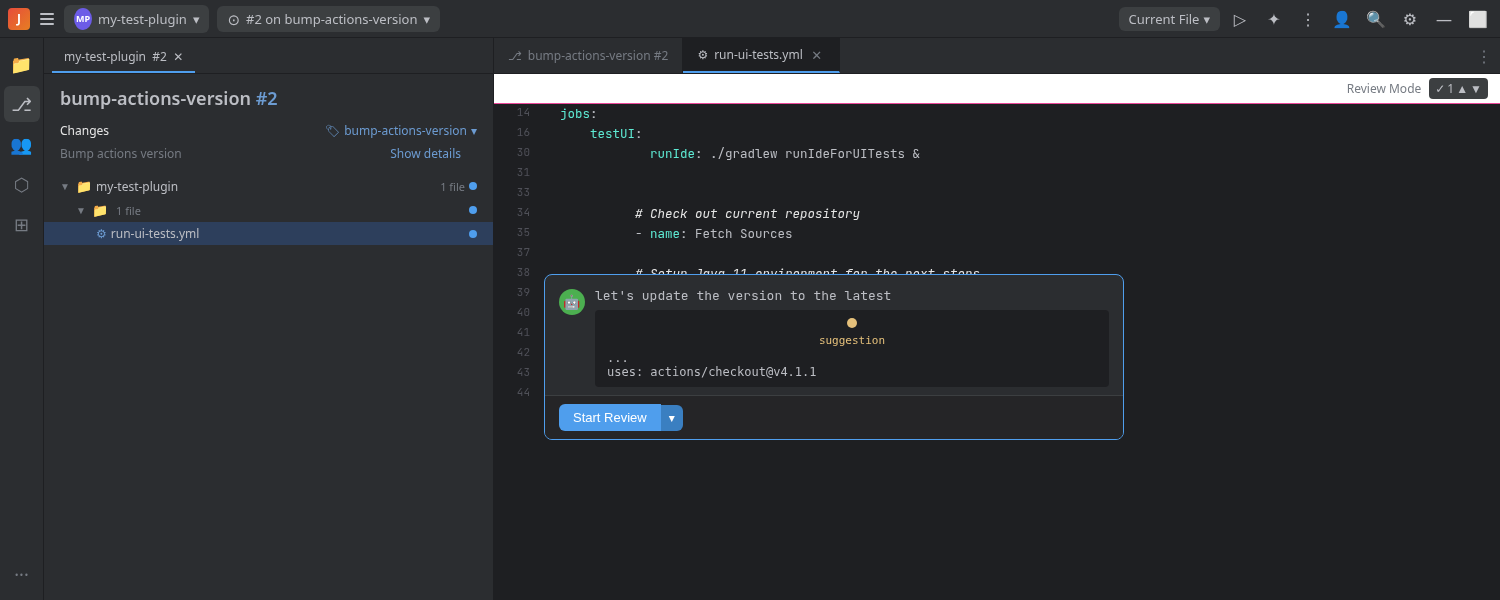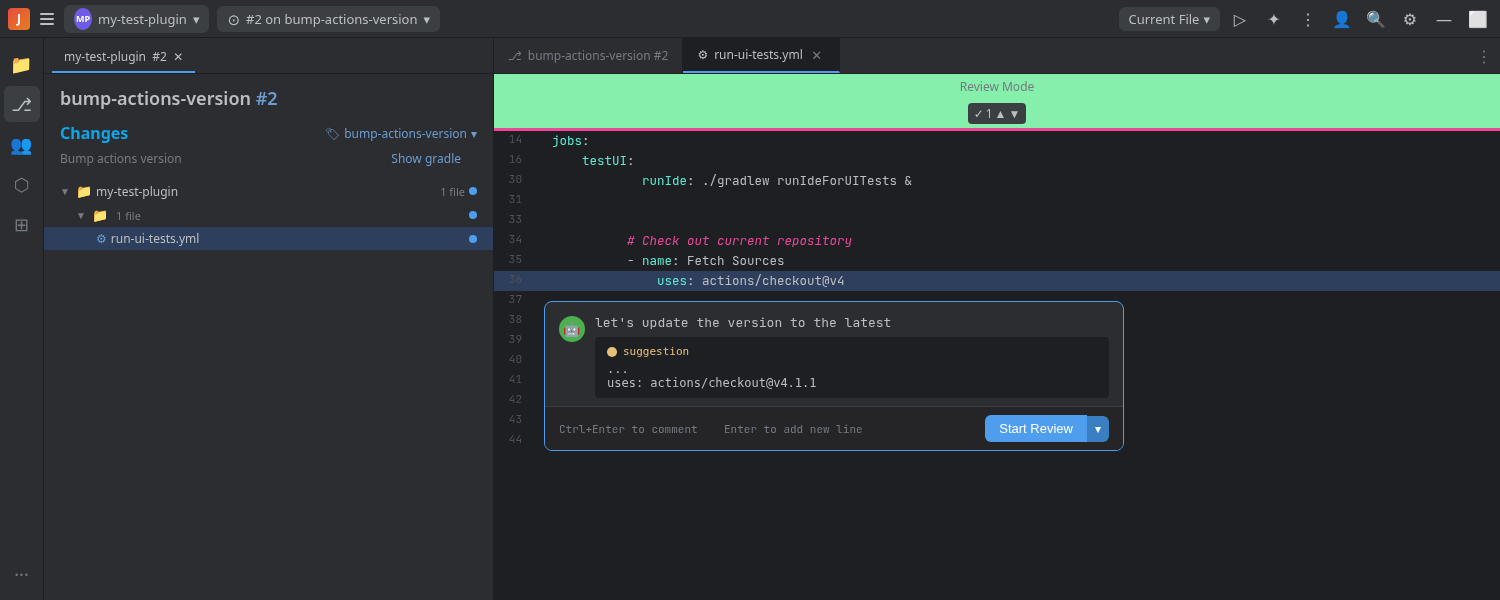--- a/index.html
+++ b/index.html
@@ -143,21 +143,21 @@
     }
     .pr-title .pr-num { color: #6c9bd1; }
     .view-timeline {
       color: #6c9bd1; font-size: 12px; padding: 0 16px 12px;
       cursor: pointer;
     }
     .section-header {
       display: flex; align-items: center; justify-content: space-between;
       padding: 8px 16px 4px;
     }
-    .section-title { font-size: 16px; font-weight: 700; color: #0ea5e9; }
+    .section-title { font-size: 12px; font-weight: 400; color: #e5e5e5; }
     .branch-badge {
       display: flex; align-items: center; gap: 4px;
       font-size: 12px; color: #6c9bd1; cursor: pointer;
     }
     .section-desc { padding: 2px 16px 8px; font-size: 12px; color: #767b83; }
     .show-details { color: #6c9bd1; font-size: 12px; cursor: pointer; padding-right: 16px; }
 
     .file-tree { padding: 4px 0; }
     .tree-item {
       display: flex; align-items: center;
@@ -211,25 +211,24 @@
     .editor-body {
       flex: 1;
       display: flex;
       flex-direction: column;
       position: relative;
       overflow: hidden;
     }
     .review-mode-bar {
       display: flex; align-items: center; justify-content: flex-end;
       padding: 4px 12px;
-      background: #86efac;
+      background: #ffffff;
       font-size: 12px; color: #bcbec4;
       gap: 8px;
-      border-bottom: 3px solid #ec4899;
-      flex-direction: column;
+      border-bottom: 1px solid #ec4899;
     }
     .review-mode-label { color: #767b83; }
     .review-mode-nav {
       display: flex; align-items: center; gap: 2px;
       background: #3c3f41; border-radius: 4px;
       padding: 2px 6px; font-size: 12px;
     }
 
     .code-view {
       flex: 1;
@@ -244,34 +243,35 @@
     }
     .code-line.highlighted { background: #2d3f5c; }
     .line-num {
       width: 44px; min-width: 44px;
       color: #4f5058;
       text-align: right;
       padding-right: 16px;
       padding-top: 1px;
       user-select: none;
       font-size: 11px;
+      margin-left: 8px;
     }
     .line-marker {
       width: 6px; min-width: 6px;
       background: transparent;
     }
     .line-marker.blue { background: #4f9eed; }
     .line-marker.yellow { background: #e5c07b; }
     .line-content {
       flex: 1;
       padding: 1px 8px;
       white-space: pre;
       color: #bcbec4;
     }
-    .comment { color: #ec4899; font-style: italic; }
+    .comment { color: #e5e5e5; font-style: italic; }
     .val { color: #6897bb; }
     .key { color: #5eead4; }
     .link { color: #6c9bd1; text-decoration: underline; }
 
     
     .comment-popup {
       position: absolute;
       left: 50px;
       top: 170px;
       width: 580px;
@@ -296,21 +296,21 @@
     .comment-text { font-size: 13px; color: #bcbec4; margin-bottom: 6px; }
     .suggestion-block {
       background: #1e1f22;
       border-radius: 4px;
       padding: 8px 12px;
       font-family: monospace; font-size: 12px;
       color: #bcbec4;
     }
     .suggestion-label {
       display: flex; align-items: center; gap: 6px;
-      font-size: 11px; color: #e5c07b; margin-bottom: 4px;
+      font-size: 11px; color: #e5c07b; margin-bottom: 4px; flex-direction: column;
     }
     .suggestion-dot {
       width: 10px; height: 10px; border-radius: 50%; background: #e5c07b;
     }
     .comment-popup-footer {
       display: flex; align-items: center; justify-content: space-between;
       padding: 8px 14px;
       border-top: 1px solid #3c3f41;
       background: #252527;
     }
@@ -402,21 +402,21 @@
       <div class="section-header">
         <span class="section-title">Changes</span>
         <div class="branch-badge">
           <span>🏷</span>
           <span>bump-actions-version</span>
           <span>▾</span>
         </div>
       </div>
       <div style="display:flex; align-items:center; justify-content:space-between; padding: 2px 16px 8px;">
         <span class="section-desc" style="padding:0;">Bump actions version</span>
-        <span class="show-details">Show gradle</span>
+        <span class="show-details">Show details</span>
       </div>
 
       <div class="file-tree">
 
         <div class="tree-item">
           <span class="tree-chevron">▼</span>
           <span class="tree-icon-folder">📁</span>
           <span class="tree-label">my-test-plugin</span>
           <span class="tree-count">1 file</span>
           <span class="tree-dot"></span>
@@ -495,48 +495,38 @@
         </div>
         <div class="code-line">
           <span class="line-num">34</span>
           <span class="line-marker"></span>
           <span class="line-content">          <span class="comment"># Check out current repository</span></span>
         </div>
         <div class="code-line">
           <span class="line-num">35</span>
           <span class="line-marker"></span>
           <span class="line-content">          - <span class="key">name</span>: Fetch Sources</span>
-        </div>
-        <div class="code-line highlighted">
-          <span class="line-num">36</span>
-          <span class="line-marker blue"></span>
-          <span class="line-content">              <span class="key">uses</span>: actions/checkout@v4</span>
         </div>
 
         <div class="comment-popup">
           <div class="comment-popup-header">
             <div class="comment-avatar">🤖</div>
             <div class="comment-body">
               <div class="comment-text">let's update the version to the latest</div>
               <div class="suggestion-block">
                 <div class="suggestion-label">
                   <span class="suggestion-dot"></span>
                   <span>suggestion</span>
                 </div>
                 <div>...</div>
                 <div>uses: actions/checkout@v4.1.1</div>
               </div>
             </div>
           </div>
           <div class="comment-popup-footer">
-            <div class="footer-hint">
-              <span>Ctrl+Enter to comment</span>
-              &nbsp;&nbsp;
-              <span>Enter to add new line</span>
-            </div>
             <div class="footer-actions">
               <button class="start-review-btn">Start Review</button>
               <button class="start-review-chevron">▾</button>
             </div>
           </div>
         </div>
 
         <div class="code-line">
           <span class="line-num">37</span>
           <span class="line-marker"></span>

